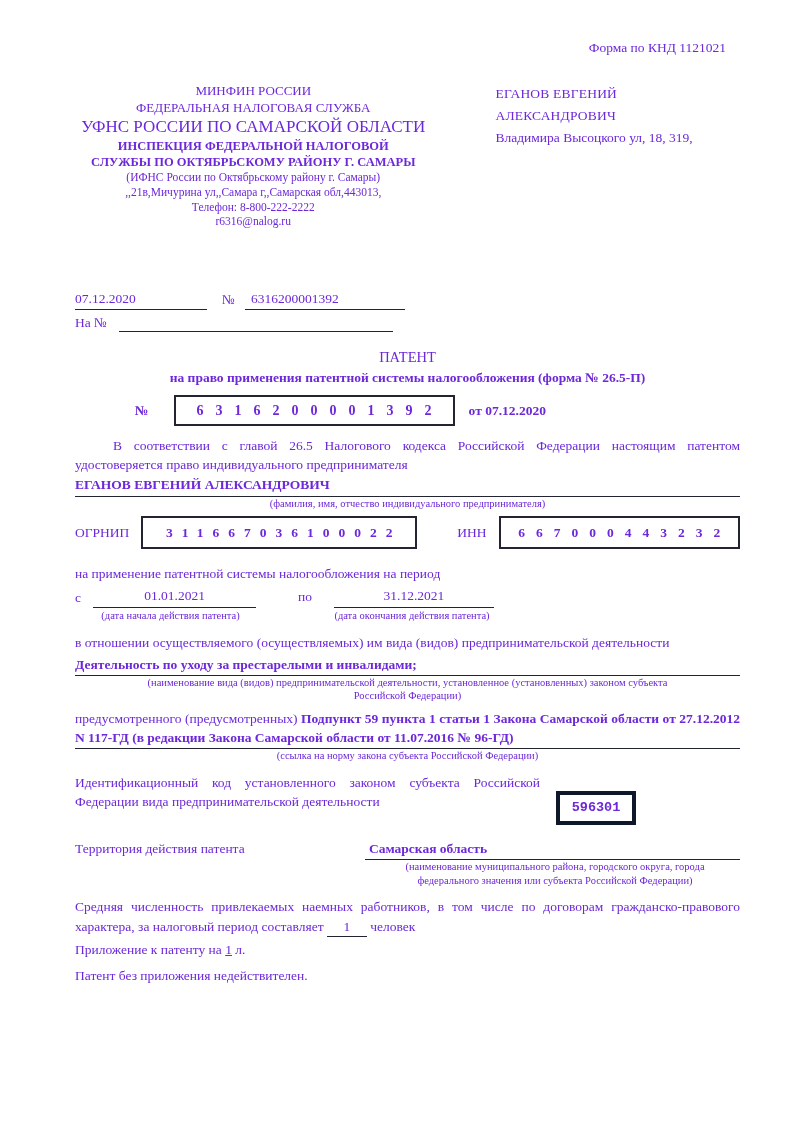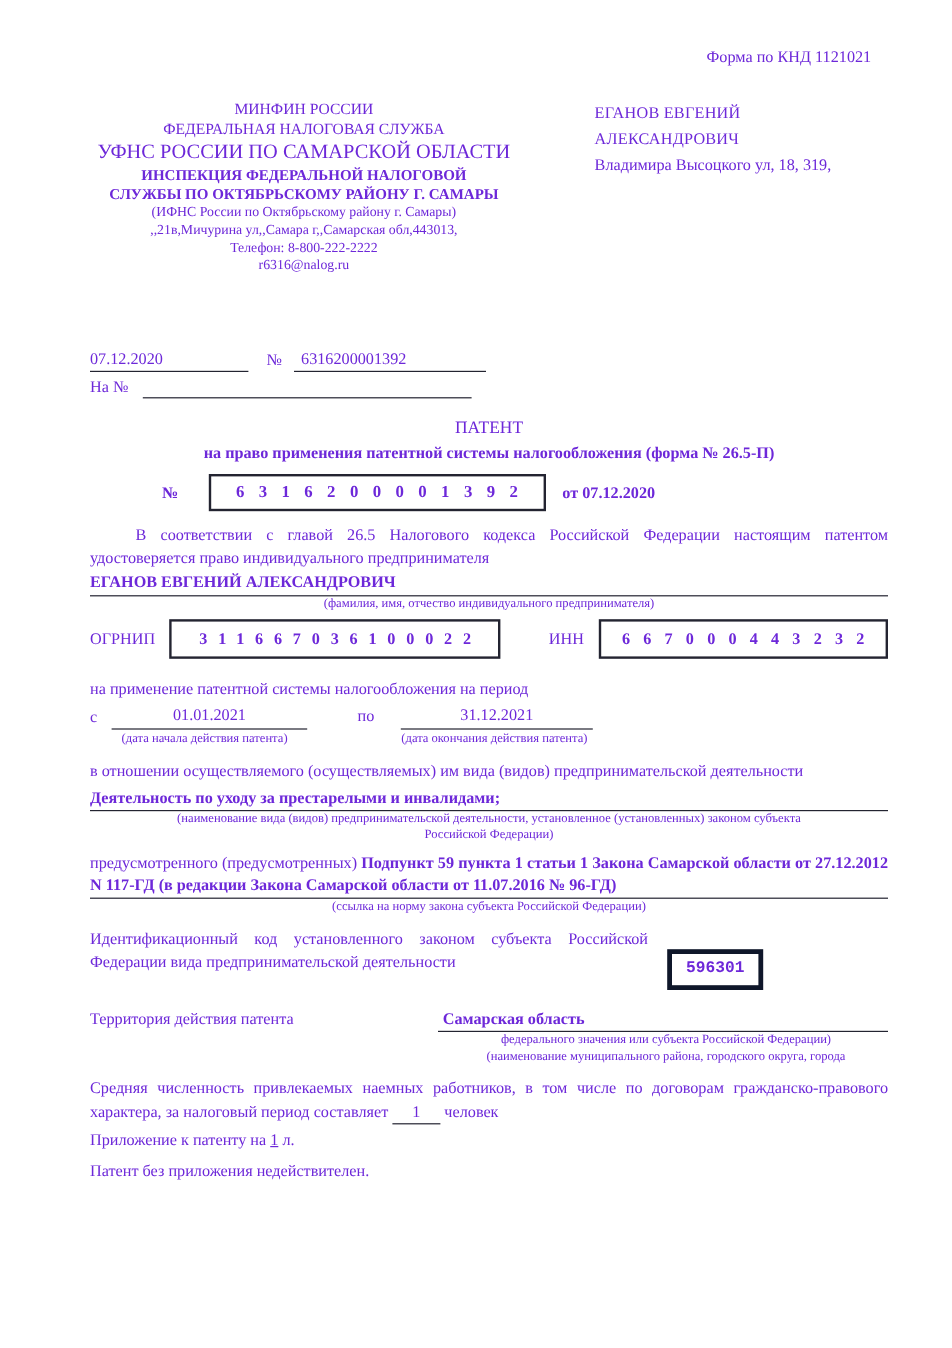--- a/index.html
+++ b/index.html
@@ -173,22 +173,22 @@
     <div class="code-text">Идентификационный код установленного законом субъекта Российской Федерации вида предпринимательской деятельности</div>
     <div class="code-box">
       <span>596301</span>
     </div>
   </div>
 
   <div class="terr-row">
     <div class="terr-label">Территория действия патента</div>
     <div class="terr-value">Самарская область</div>
   </div>
+  <div class="terr-cap">(наименование муниципального района, городского округа, города</div>
   <div class="terr-cap">федерального значения или субъекта Российской Федерации)</div>
-  <div class="terr-cap">(наименование муниципального района, городского округа, города</div>
 
   <p class="workers"><span>Средняя численность привлекаемых наемных работников, в том числе по договорам гражданско-правового характера, за налоговый период составляет</span> <span class="fill-num">1</span> <span>человек</span></p>
 
   <p class="attach"><span>Приложение к патенту на</span> <span class="u">1</span> <span>л.</span></p>
 
   <p class="validity">Патент без приложения недействителен.</p>
 
 </div>
 
 </body></html>

